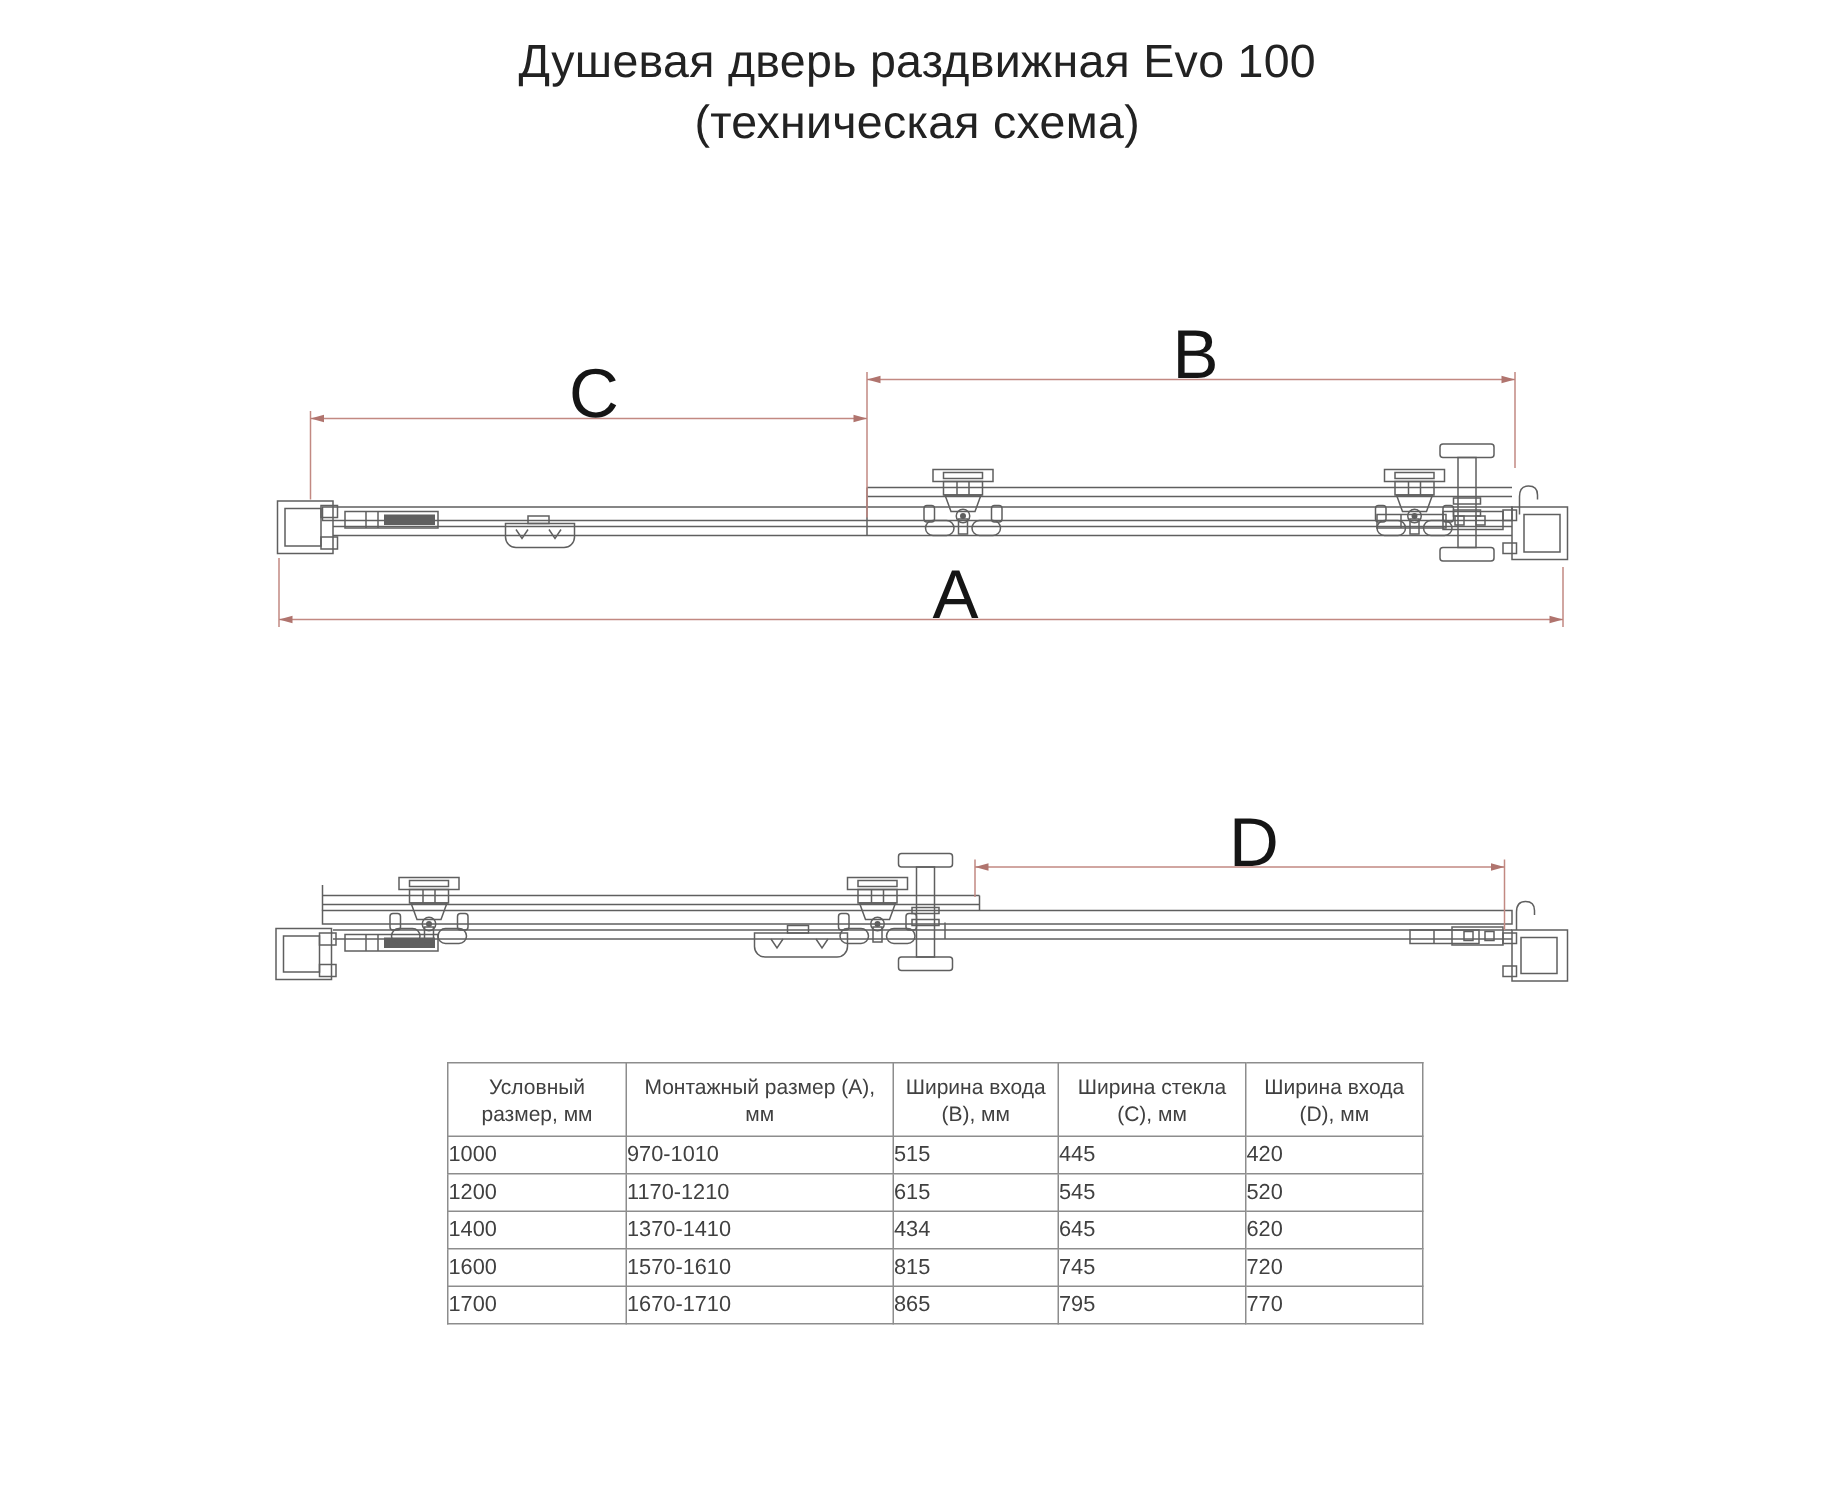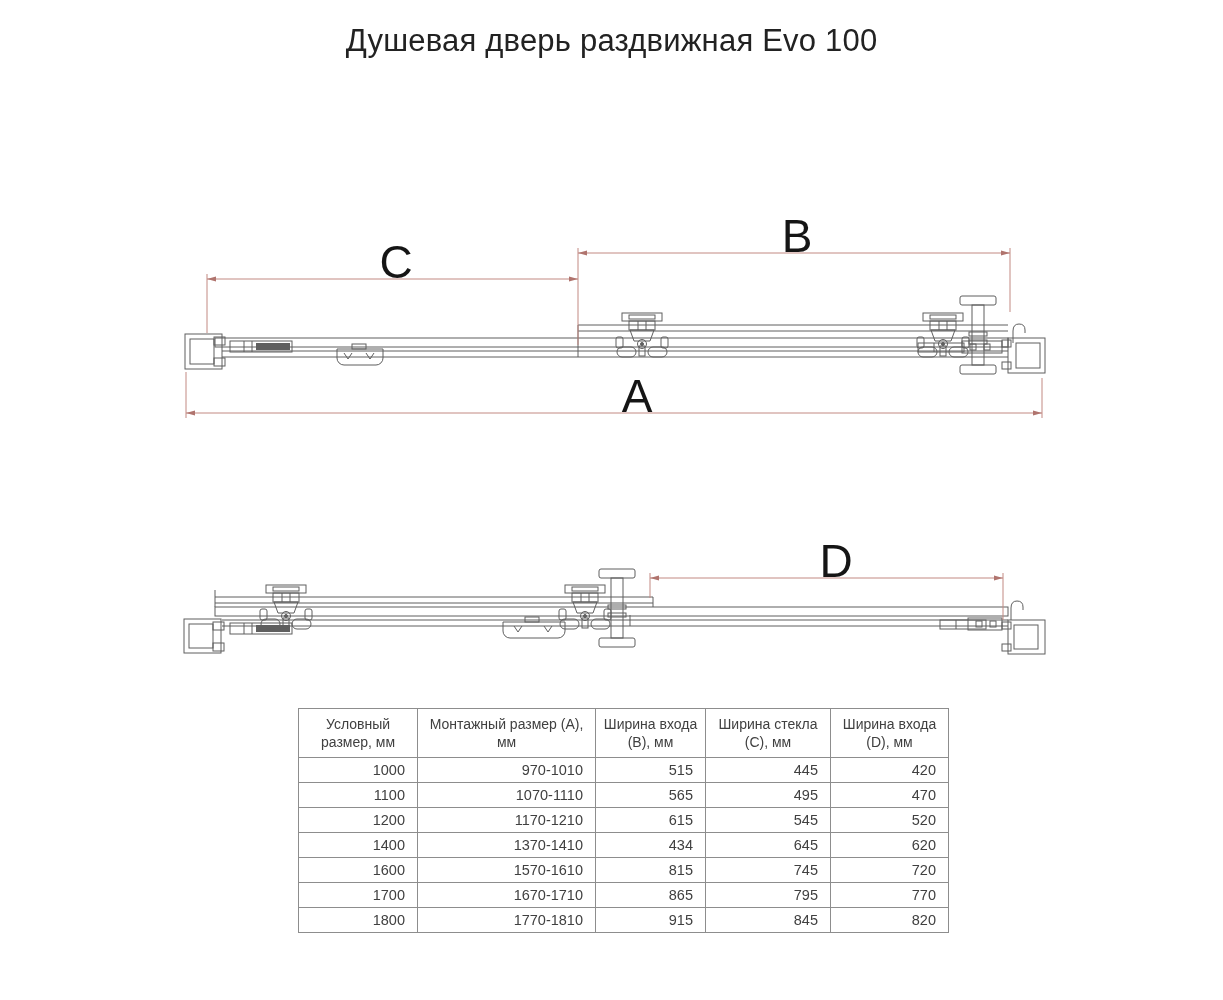--- a/index.html
+++ b/index.html
@@ -7,30 +7,31 @@
   .canvas{position:relative;width:1223px;height:1000px;background:#fff;}
   .title{position:absolute;top:20px;left:0;width:100%;text-align:center;color:#222;
          font-size:31px;line-height:41px;letter-spacing:.2px;font-weight:400;}
   .drawing{position:absolute;left:0;top:0;width:1223px;height:1000px;}
   .dim-label{position:absolute;transform:translateX(-50%);font-size:46px;color:#151515;
              font-weight:400;line-height:1;}
   .size-table{position:absolute;left:298px;top:708px;width:650px;border-collapse:collapse;
               table-layout:fixed;color:#404040;}
   .size-table th{border:1px solid #8d8d8d;height:44px;padding:2px 6px;text-align:center;
                  vertical-align:middle;font-weight:400;font-size:14px;line-height:18px;}
-  .size-table td{border:1px solid #8d8d8d;height:24px;padding:0 12px;text-align:right;
+  .size-table td{border:1px solid #8d8d8d;height:24px;padding:0 0;text-align:left;
                  font-size:14.5px;}
 </style>
 </head>
 <body>
 
 <div class="canvas">
 
   <div class="title">
     <div>Душевая дверь раздвижная Evo 100</div>
+    <div>(техническая схема)</div>
   </div>
 
   <svg class="drawing" viewBox="0 0 1223 1000" width="1223" height="1000">
     <defs>
       <g id="roller-sym">
         <rect x="-20" y="0" width="40" height="8"></rect>
         <rect x="-13" y="2" width="26" height="4"></rect>
         <rect x="-13" y="8" width="26" height="9"></rect>
         <line x1="-4" y1="8" x2="-4" y2="17"></line>
         <line x1="4" y1="8" x2="4" y2="17"></line>
@@ -231,27 +232,20 @@
     </thead>
     <tbody>
         <tr>
           <td>1000</td>
           <td>970-1010</td>
           <td>515</td>
           <td>445</td>
           <td>420</td>
         </tr>
         <tr>
-          <td>1100</td>
-          <td>1070-1110</td>
-          <td>565</td>
-          <td>495</td>
-          <td>470</td>
-        </tr>
-        <tr>
           <td>1200</td>
           <td>1170-1210</td>
           <td>615</td>
           <td>545</td>
           <td>520</td>
         </tr>
         <tr>
           <td>1400</td>
           <td>1370-1410</td>
           <td>434</td>
@@ -265,23 +259,16 @@
           <td>745</td>
           <td>720</td>
         </tr>
         <tr>
           <td>1700</td>
           <td>1670-1710</td>
           <td>865</td>
           <td>795</td>
           <td>770</td>
         </tr>
-        <tr>
-          <td>1800</td>
-          <td>1770-1810</td>
-          <td>915</td>
-          <td>845</td>
-          <td>820</td>
-        </tr>
       </tbody>
   </table>
 
 </div>
 
 </body></html>

